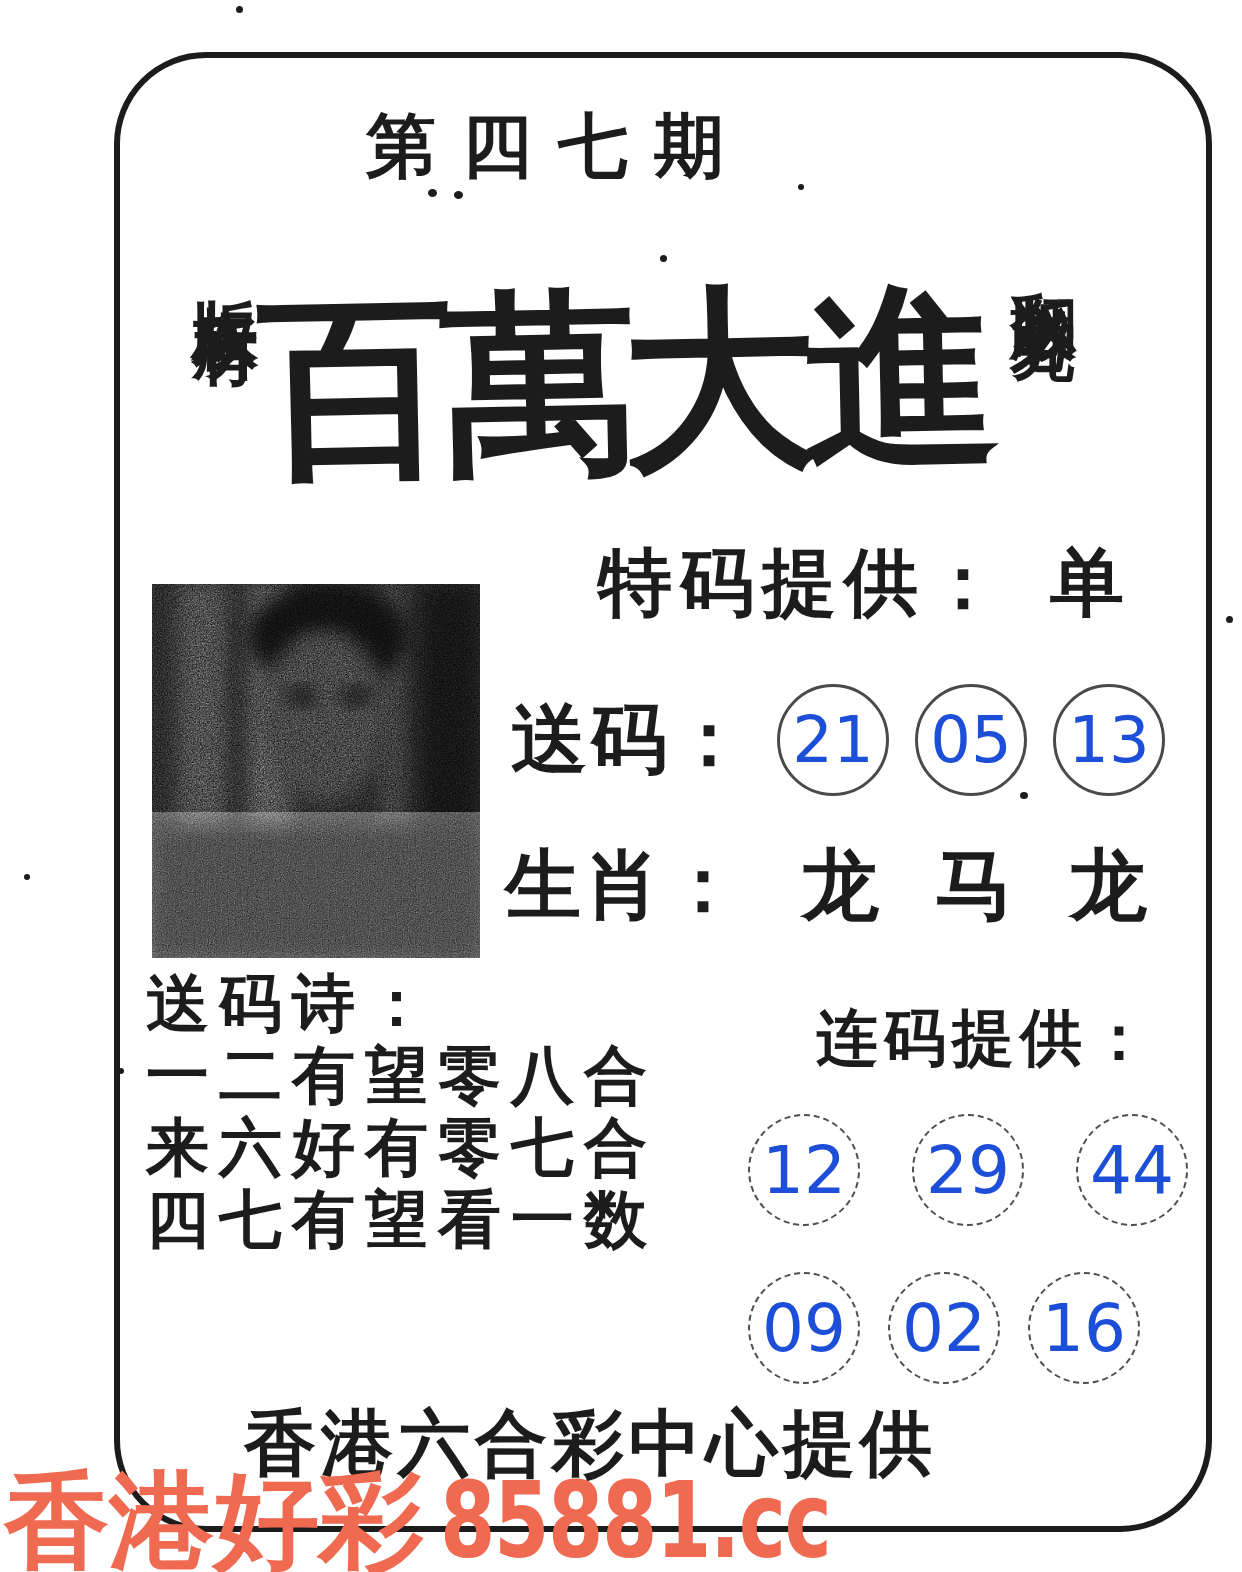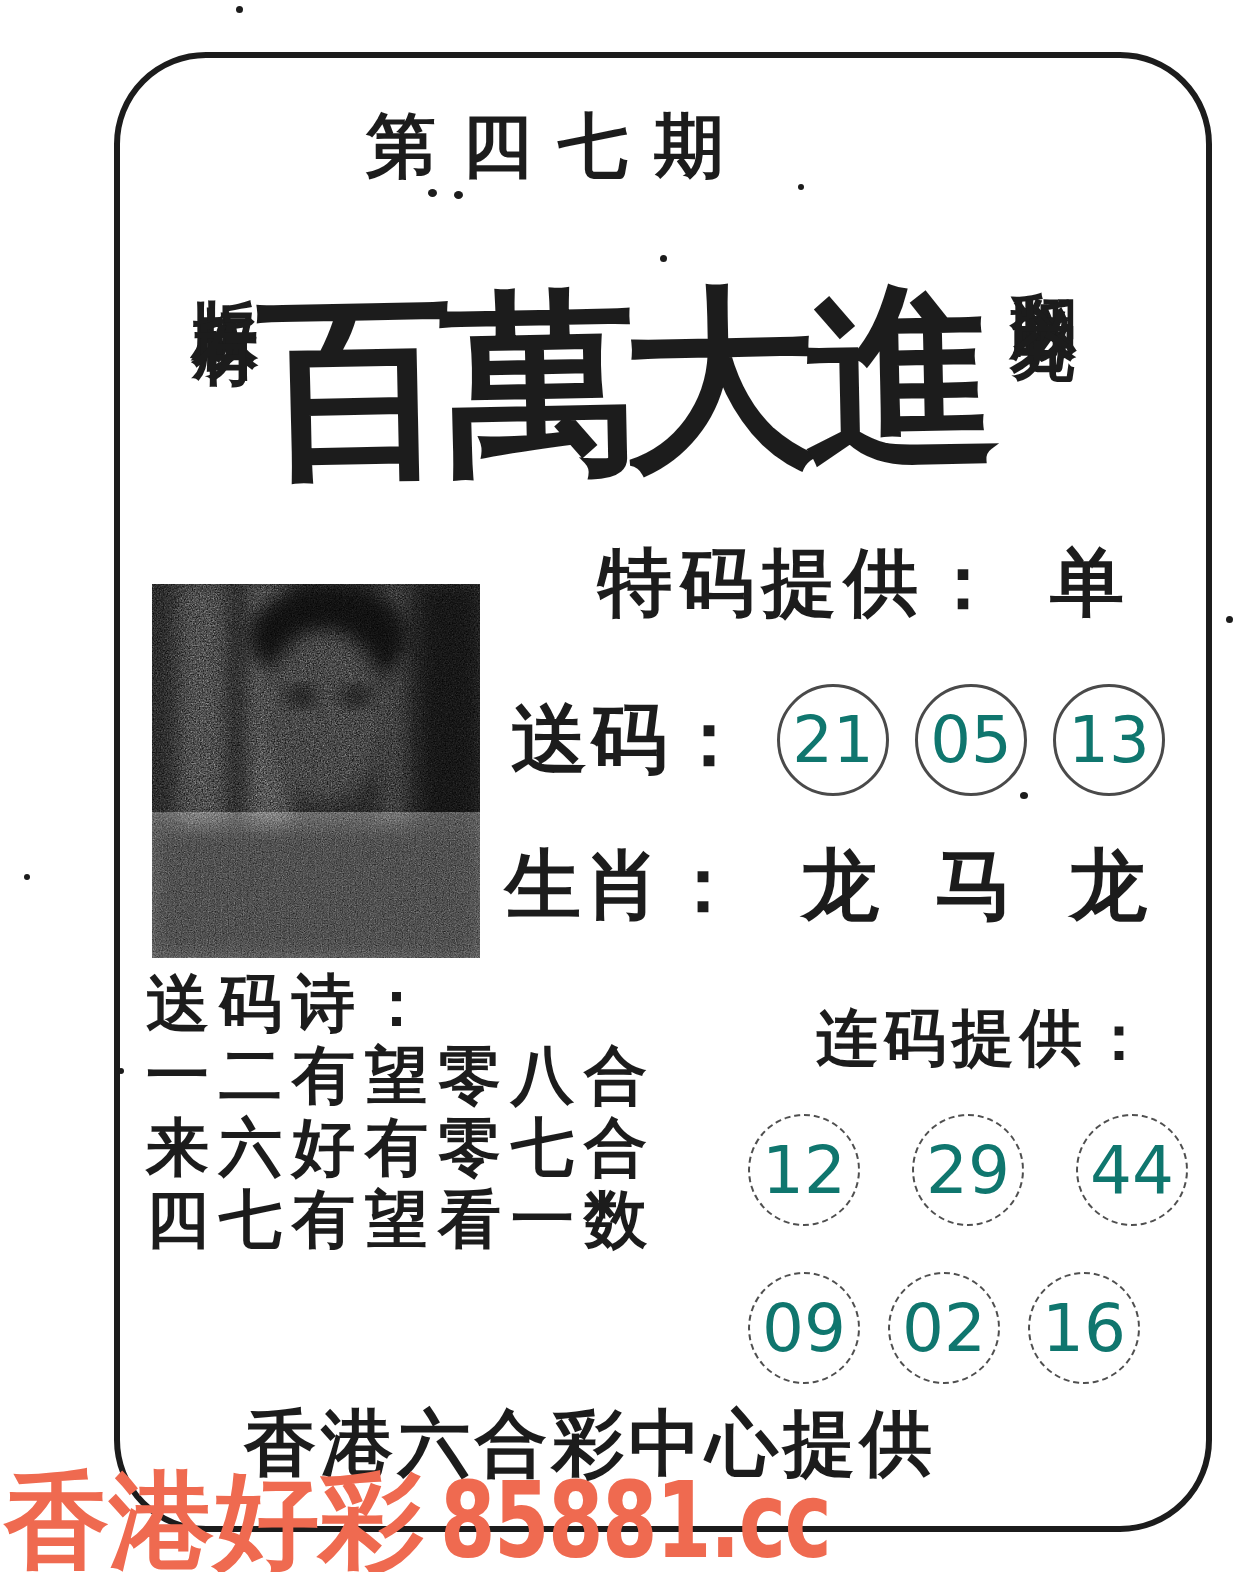--- a/index.html
+++ b/index.html
@@ -35,21 +35,21 @@
   .photo{
     position:absolute;left:152px;top:584px;width:328px;height:374px;z-index:2;
   }
   .photo svg{display:block;}
   .row-line{position:absolute;display:flex;align-items:center;z-index:2;white-space:nowrap;}
   .row-label{font-size:76px;font-weight:bold;letter-spacing:4px;}
   .gift-row{left:505px;top:684px;margin-left:6px;}
   .circle{
     box-sizing:border-box;width:112px;height:112px;border-radius:50%;
     display:inline-flex;align-items:center;justify-content:center;
-    font-family:"DejaVu Sans",sans-serif;font-size:64px;color:#0f766e;flex:0 0 auto;
+    font-family:"DejaVu Sans",sans-serif;font-size:64px;color:#1d4ed8;flex:0 0 auto;
   }
   .circle.solid{border:3px solid #4a4a4a;}
   .circle.dashed{border:2px dashed #4f4f4f;}
   .gift-row .circle{margin-left:26px;}
   .zodiac-row{left:505px;top:834px;}
   .zodiac-row .zval{font-size:78px;font-weight:bold;margin-left:56px;}
   .poem{
     position:absolute;left:146px;top:968px;z-index:2;font-weight:bold;
     font-size:63px;line-height:72px;letter-spacing:10px;white-space:nowrap;
   }

